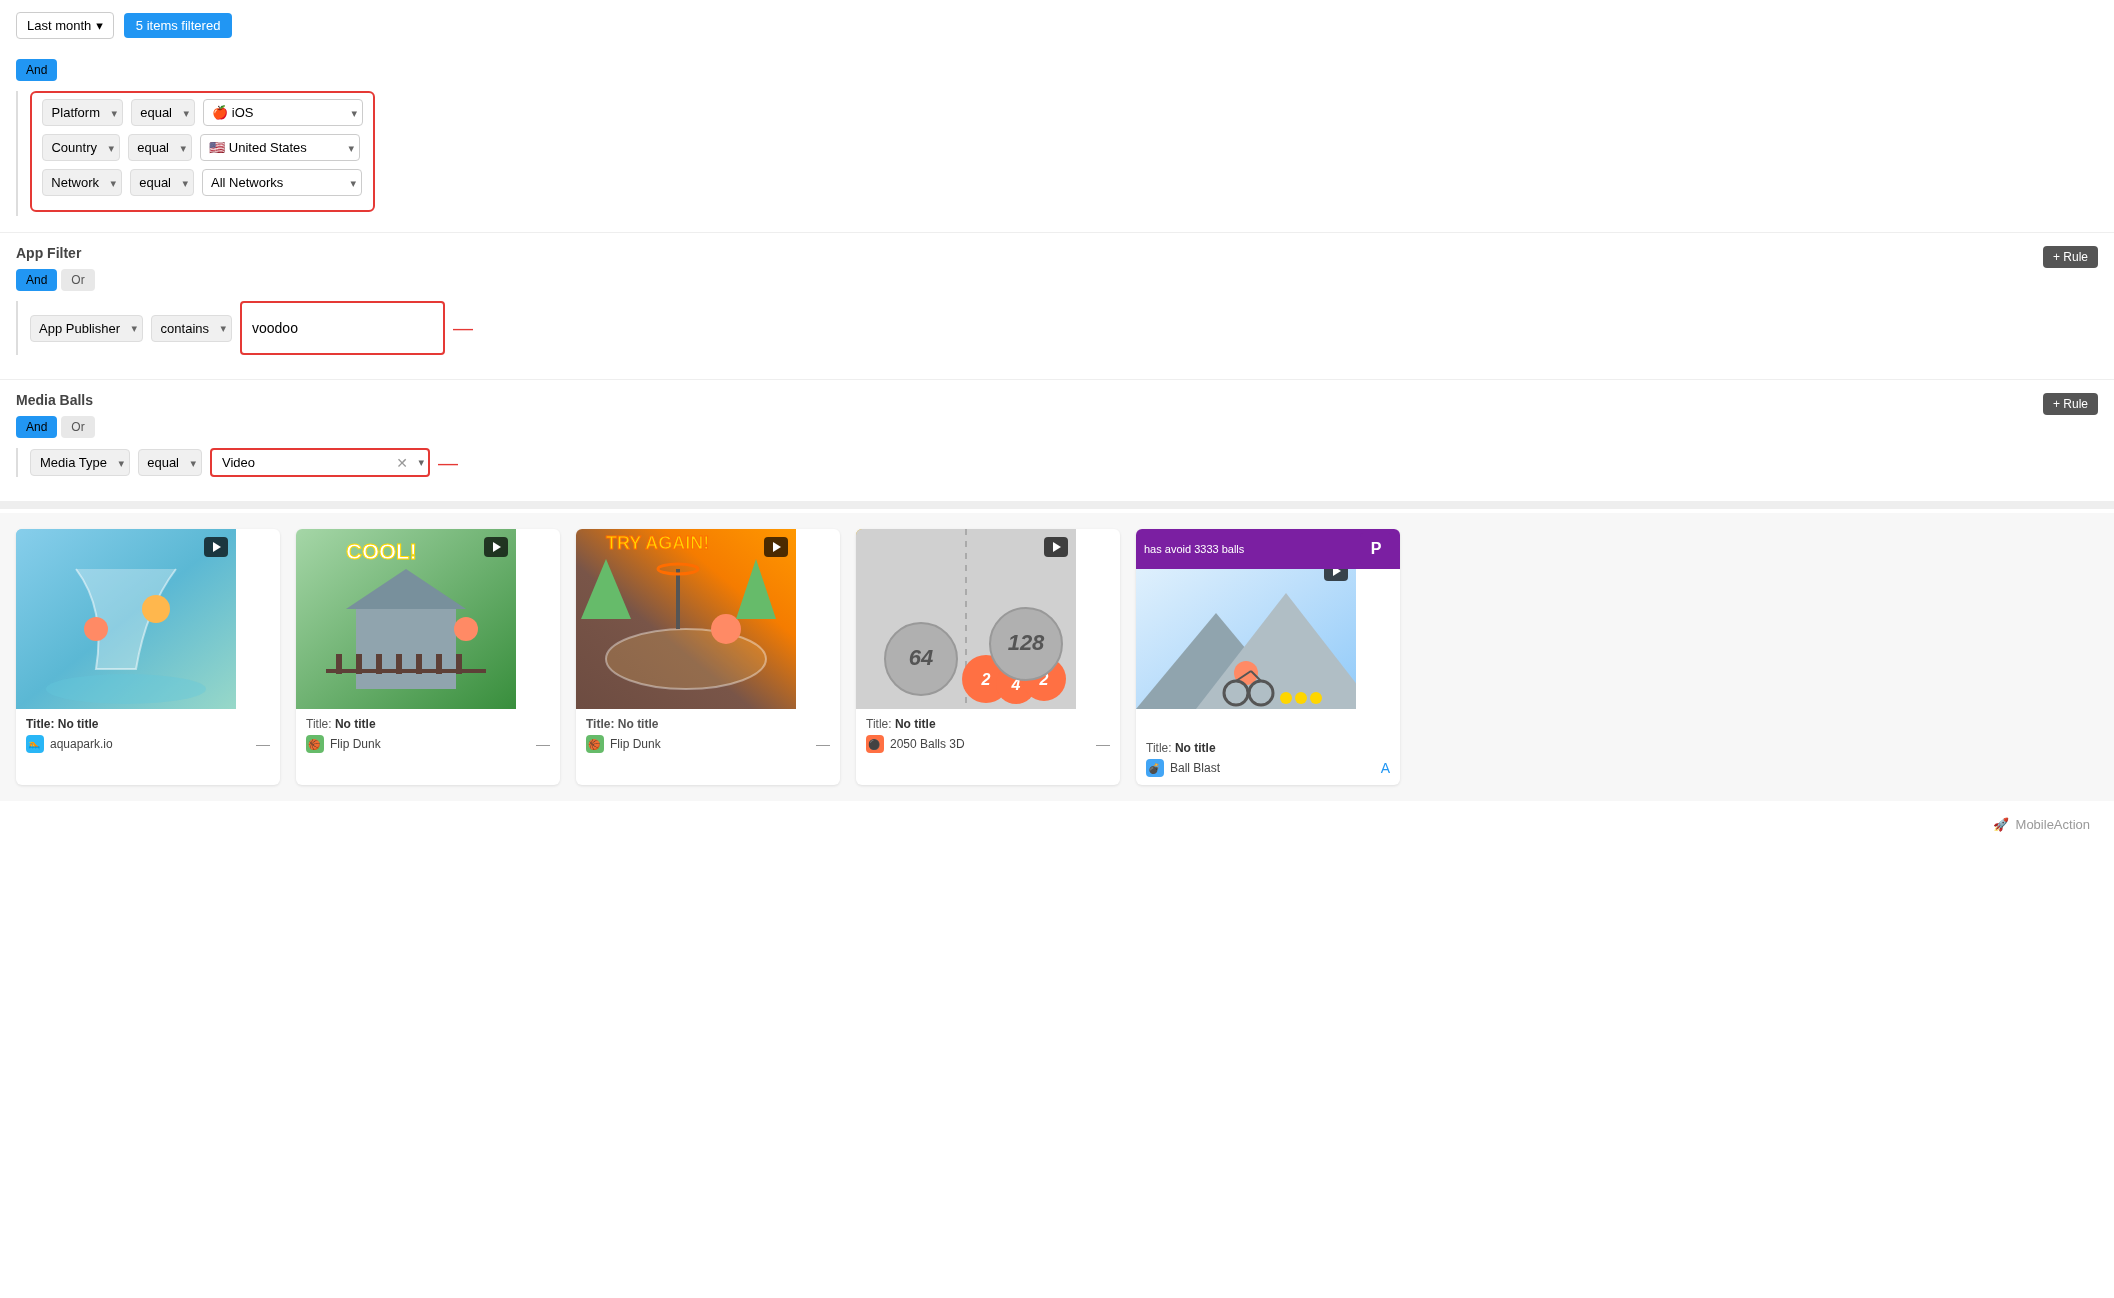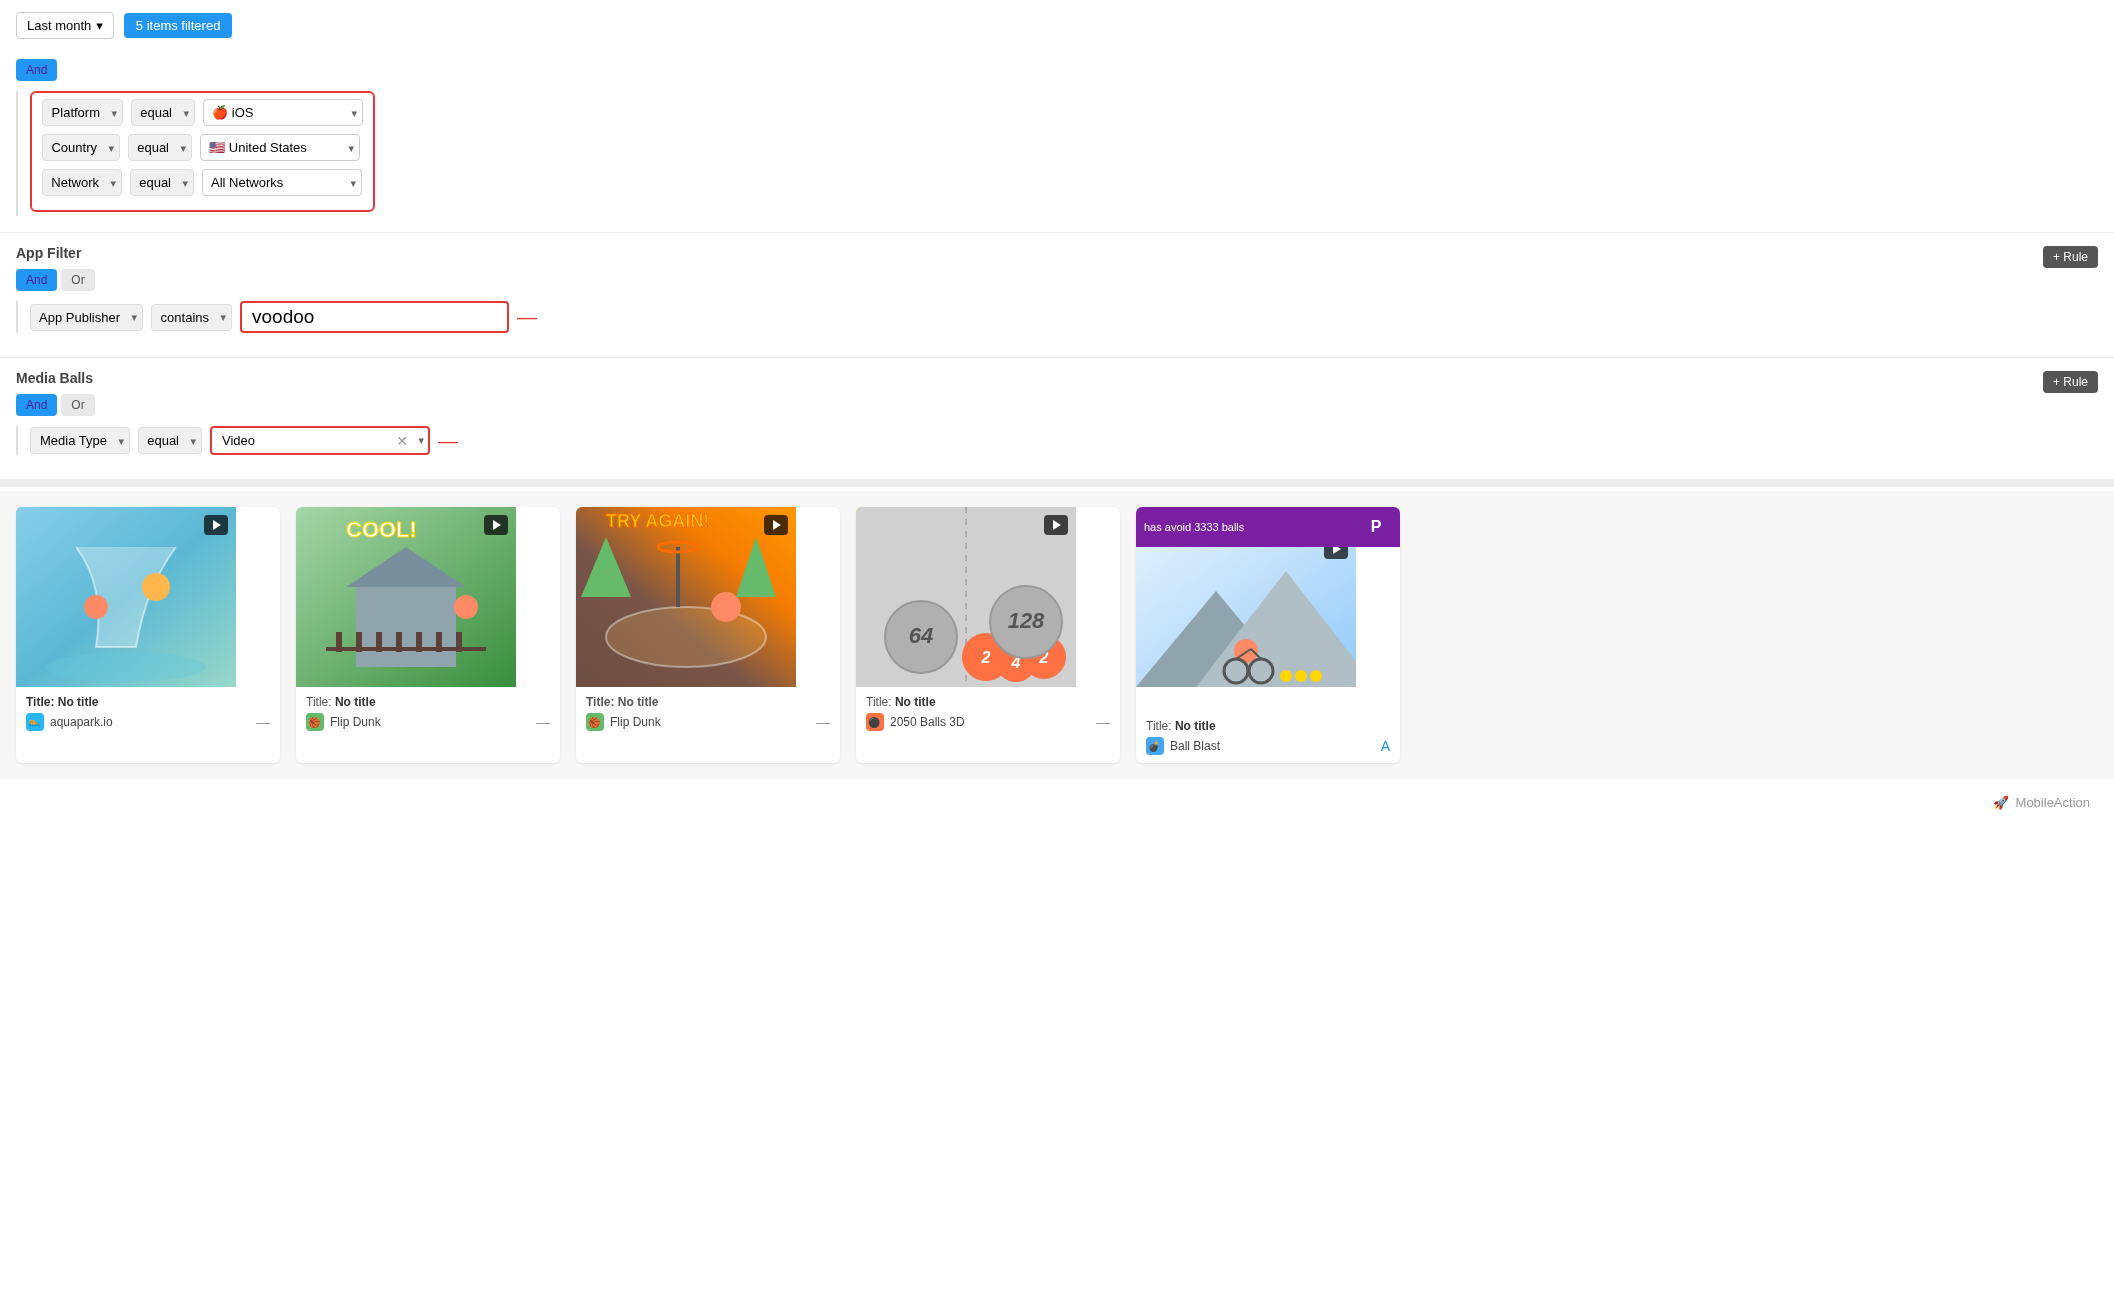--- a/index.html
+++ b/index.html
@@ -6,33 +6,33 @@
     body { font-family: -apple-system, BlinkMacSystemFont, 'Segoe UI', sans-serif; background: #fff; font-size: 13px; color: #333; }
 
     .top-bar { padding: 12px 16px; display: flex; align-items: center; gap: 10px; }
     .btn-last-month { background: #fff; border: 1px solid #ccc; border-radius: 4px; padding: 5px 10px; font-size: 13px; cursor: pointer; display: flex; align-items: center; gap: 5px; }
     .btn-filtered { background: #2196F3; color: #fff; border: none; border-radius: 4px; padding: 5px 12px; font-size: 13px; cursor: pointer; }
 
     .section { padding: 8px 16px 12px; }
     .section-title { font-size: 14px; font-weight: 600; color: #444; margin-bottom: 8px; }
 
     .logic-btns { display: flex; gap: 4px; margin-bottom: 10px; }
-    .btn-and { background: #2196F3; color: #4c1d95; border: none; border-radius: 4px; padding: 4px 10px; font-size: 12px; cursor: pointer; }
+    .btn-and { background: #2196F3; color: #000000; border: none; border-radius: 4px; padding: 4px 10px; font-size: 12px; cursor: pointer; }
     .btn-or { background: #e8e8e8; color: #555; border: none; border-radius: 4px; padding: 4px 10px; font-size: 12px; cursor: pointer; }
 
     .filter-rows { border-left: 2px solid #ddd; padding-left: 12px; }
     .filter-row { display: flex; align-items: center; gap: 8px; margin-bottom: 8px; }
 
     .filter-select { background: #f0f0f0; border: 1px solid #ddd; border-radius: 4px; padding: 5px 8px; font-size: 13px; cursor: pointer; appearance: none; -webkit-appearance: none; padding-right: 22px; position: relative; text-align: right; }
     .select-wrapper { position: relative; display: inline-block; }
     .select-wrapper::after { content: '▾'; position: absolute; right: 6px; top: 50%; transform: translateY(-50%); pointer-events: none; font-size: 11px; color: #666; }
 
     .value-select { background: #fff; border: 1px solid #ccc; border-radius: 4px; padding: 5px 8px; font-size: 13px; cursor: pointer; min-width: 160px; appearance: none; -webkit-appearance: none; padding-right: 22px; }
 
-    .input-value { border: 2px solid #e53935; border-radius: 4px; padding: 3px 10px; font-size: 19px; min-width: 160px; outline: none; }
+    .input-value { border: 2px solid #e53935; border-radius: 4px; padding: 17px 10px; font-size: 14px; min-width: 160px; outline: none; }
 
     .rule-btn { background: #555; color: #fff; border: none; border-radius: 4px; padding: 4px 10px; font-size: 12px; cursor: pointer; }
 
     .right-actions { margin-left: auto; display: flex; align-items: center; gap: 8px; }
     .remove-btn { color: #e53935; font-size: 20px; cursor: pointer; line-height: 1; }
 
     .divider { height: 1px; background: #eee; margin: 4px 0; }
 
     .video-input-wrapper { position: relative; display: inline-flex; align-items: center; }
     .video-input-wrapper input { border: 2px solid #e53935; border-radius: 4px; padding: 5px 30px 5px 10px; font-size: 13px; min-width: 160px; outline: none; }

